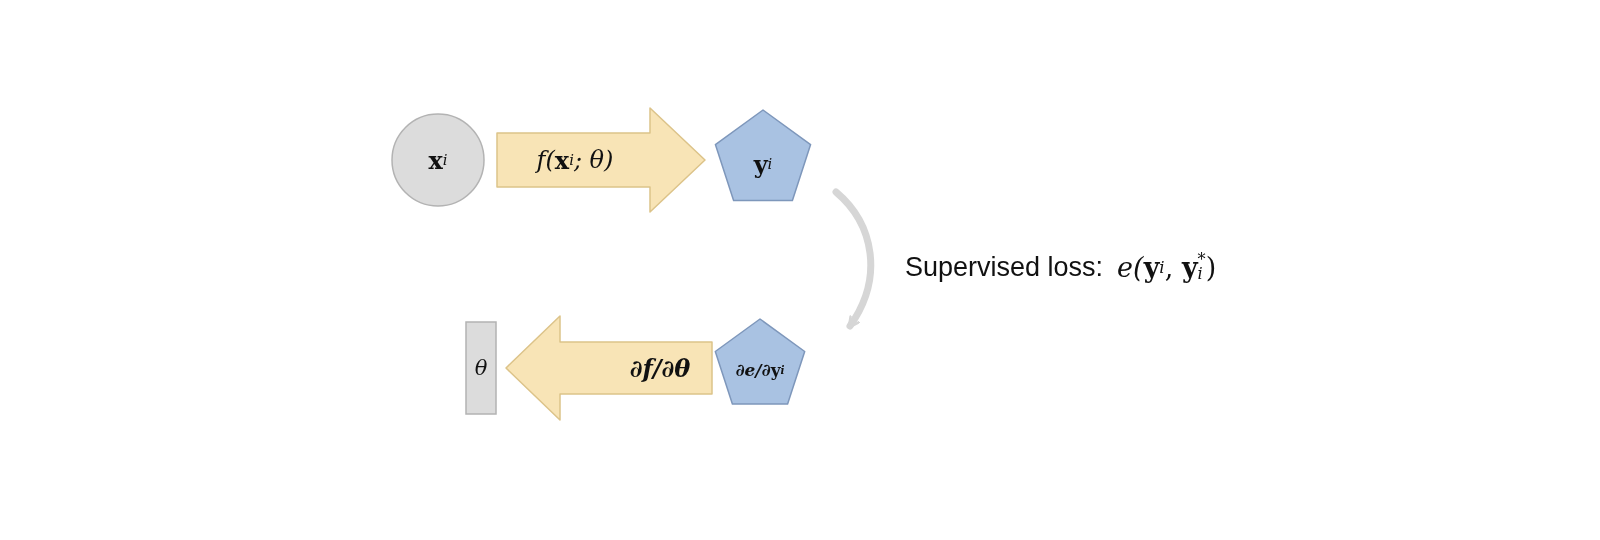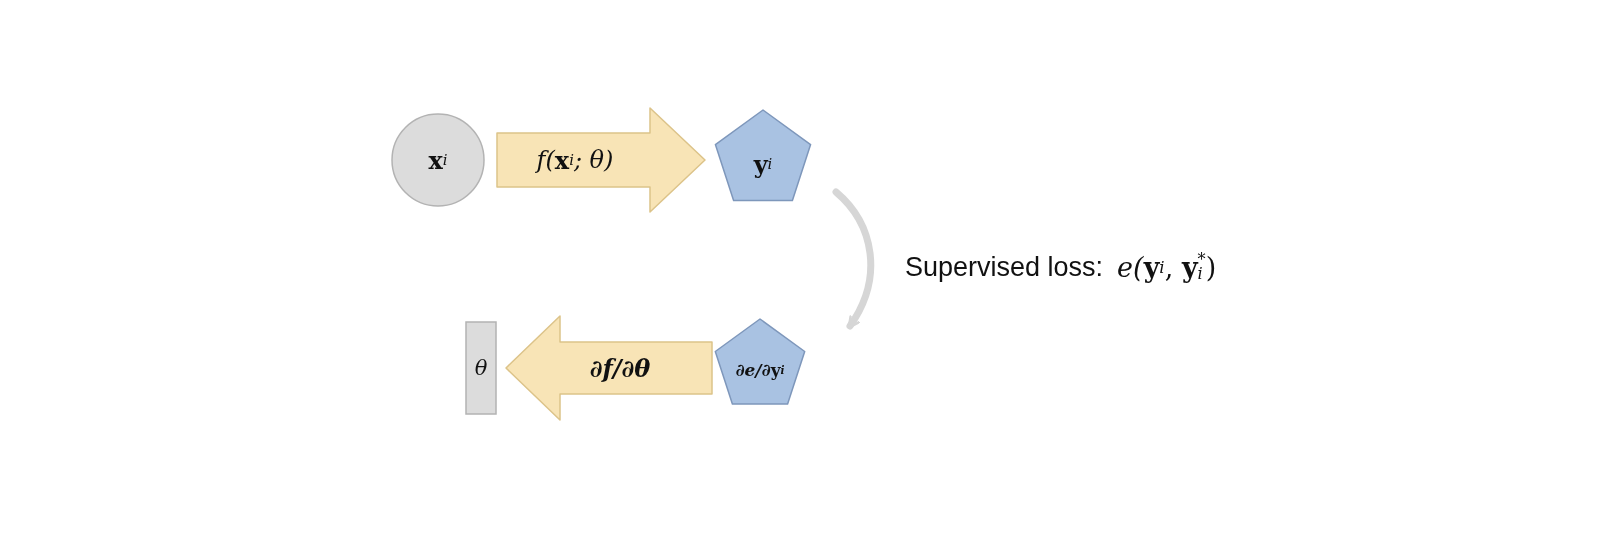--- a/index.html
+++ b/index.html
@@ -47,21 +47,21 @@
   .loss-prefix {
     font-family: "Liberation Sans", sans-serif;
     font-style: normal;
     margin-right: 14px;
   }
   .lbl-input   { left: 392px; top: 114px; width: 92px;  height: 92px; font-size: 24px; }
   .lbl-fwd     { left: 500px; top: 133px; width: 150px; height: 54px; font-size: 24px; }
   .lbl-out     { left: 716px; top: 126px; width: 94px;  height: 76px; font-size: 24px; }
   .lbl-loss    { left: 905px; top: 244px; height: 46px; font-size: 27px; }
   .lbl-theta   { left: 466px; top: 322px; width: 30px;  height: 92px; font-size: 21px; }
-  .lbl-bwd     { left: 544px; top: 342px; width: 152px; height: 52px; font-size: 24px; font-weight: bold; }
+  .lbl-bwd     { left: 584px; top: 342px; width: 152px; height: 52px; font-size: 24px; font-weight: bold; }
   .lbl-grad    { left: 714px; top: 344px; width: 92px;  height: 52px; font-size: 17px; font-weight: bold; }
 </style>
 </head>
 <body>
 
 <div class="canvas">
 
   <svg class="layer" viewBox="0 0 1600 540">
     <defs>
       <marker id="openArrow" markerWidth="14" markerHeight="14" refX="9" refY="6" orient="auto" markerUnits="userSpaceOnUse">

